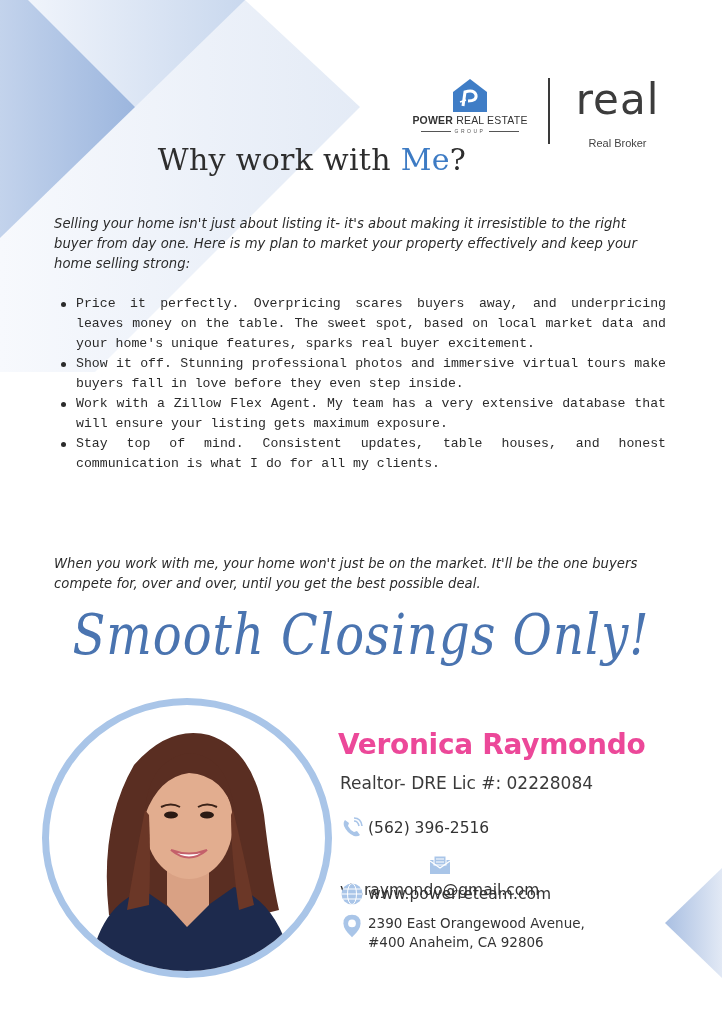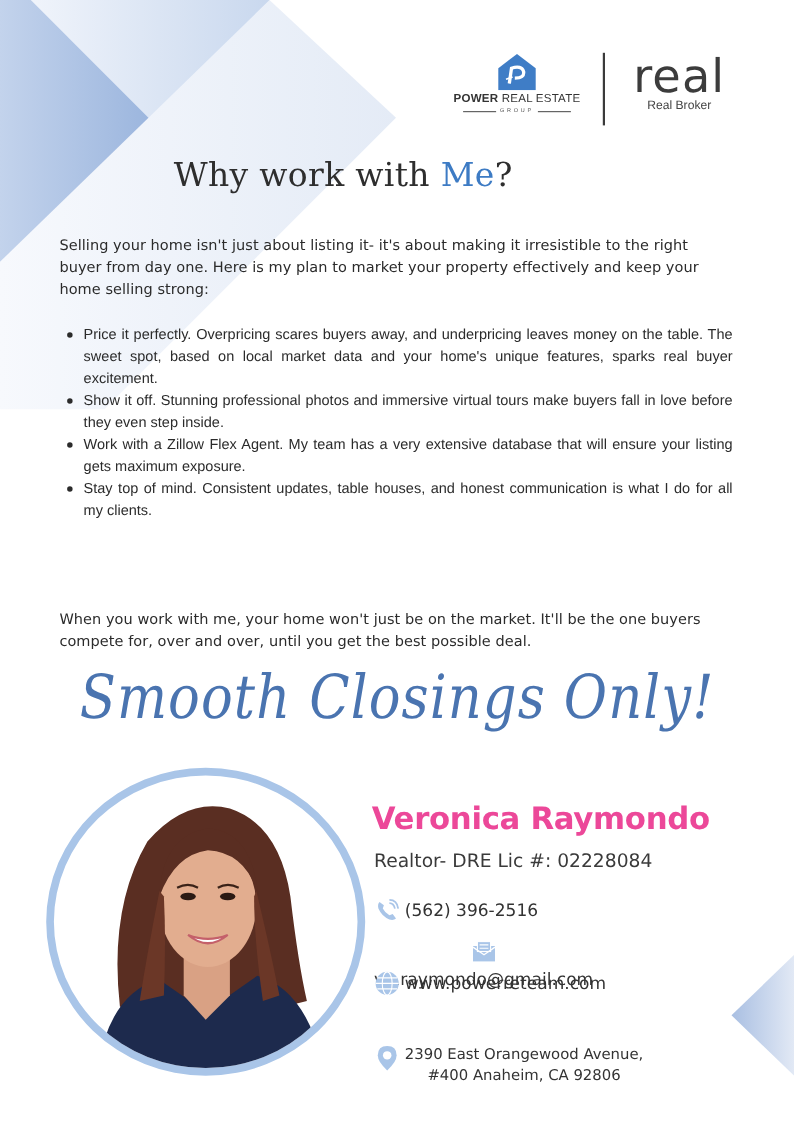--- a/index.html
+++ b/index.html
@@ -1,57 +1,57 @@
 <!DOCTYPE html>
 <html><head>
 <meta charset="utf-8">
 <style>
   * { margin: 0; padding: 0; box-sizing: border-box; }
   html, body { width: 722px; height: 1024px; overflow: hidden; background: #ffffff; }
   body { position: relative; font-family: "DejaVu Sans", sans-serif; color: #2f2f2f; }
 
   .bg-shapes { position: absolute; left: 0; top: 0; width: 722px; height: 1024px; pointer-events: none; }
 
-  .logos { position: absolute; left: 400px; top: 48px; width: 290px; height: 70px; }
+  .logos { position: absolute; left: 400px; top: 78px; width: 290px; height: 70px; }
   .pre-logo { position: absolute; left: 0; top: 0; width: 140px; height: 66px; text-align: center; }
   .pre-logo svg { display: block; margin: 0 auto; }
   .pre-name { font-family: "Liberation Sans", sans-serif; font-size: 10.5px; color: #333; letter-spacing: 0.2px; margin-top: 2px; white-space: nowrap; }
   .pre-name b { font-weight: 700; }
   .pre-group { display: flex; align-items: center; justify-content: center; gap: 4px; font-family: "Liberation Sans", sans-serif; font-size: 5px; letter-spacing: 2.5px; color: #555; margin-top: 2px; }
   .pre-group .line { width: 30px; height: 1px; background: #555; }
   .logo-divider { position: absolute; left: 148px; top: 0; width: 2px; height: 66px; background: #3a3a3a; }
   .real-logo { position: absolute; left: 160px; top: 2px; width: 115px; text-align: center; }
   .real-word { font-family: "DejaVu Sans", sans-serif; font-size: 42px; font-weight: 400; color: #3c3c3c; line-height: 40px; letter-spacing: 1px; }
-  .real-sub { font-family: "Liberation Sans", sans-serif; font-size: 11px; color: #444; margin-top: 0; }
+  .real-sub { font-family: "Liberation Sans", sans-serif; font-size: 11px; color: #444; margin-top: 17px; }
 
   .headline { position: absolute; left: 0; top: 142px; width: 624px; text-align: center; font-family: "DejaVu Serif", serif; font-size: 30px; color: #2e2e2e; font-weight: 400; letter-spacing: 0.3px; }
   .headline .accent { color: #3d7bc4; }
 
-  .body-text { position: absolute; left: 54px; width: 612px; font-family: "DejaVu Sans", sans-serif; font-size: 13.2px; line-height: 20px; color: #2b2b2b; letter-spacing: 0.05px; }
+  .body-text { position: absolute; left: 54px; width: 612px; font-family: "DejaVu Sans", sans-serif; font-size: 13.2px; line-height: 20px; color: #2b2b2b; letter-spacing: 0.05px; font-style: italic; }
   .intro { top: 214px; }
-  .bullets { position: absolute; left: 54px; top: 294px; width: 612px; list-style: none; font-family: Liberation Sans, sans-serif; font-size: 13.2px; line-height: 20px; color: #2b2b2b; }
+  .bullets { position: absolute; left: 54px; top: 294px; width: 612px; list-style: none; font-family: Liberation Mono, monospace; font-size: 13.2px; line-height: 20px; color: #2b2b2b; }
   .bullets li { position: relative; padding-left: 22px; text-align: justify; }
   .bullets li .dot { position: absolute; left: 7px; top: 8px; width: 5px; height: 5px; border-radius: 50%; background: #2b2b2b; }
   .outro { top: 554px; }
 
   .script { position: absolute; left: 0; top: 606px; width: 722px; text-align: center; font-family: "DejaVu Serif", serif; font-style: italic; font-size: 48px; color: #4a74b0; font-weight: 300; letter-spacing: 1px; transform: scaleY(1.15); }
 
   .photo-ring { position: absolute; left: 42px; top: 698px; width: 290px; height: 280px; border-radius: 50%; border: 7px solid #a9c5e8; background: #fff; overflow: hidden; }
   .photo-ring svg { position: absolute; left: 0; top: 0; }
 
   .agent-name { position: absolute; left: 338px; top: 728px; font-family: "DejaVu Sans", sans-serif; font-weight: 700; font-size: 28px; color: #ec4899; letter-spacing: -0.3px; white-space: nowrap; }
   .agent-lic { position: absolute; left: 340px; top: 773px; font-family: "DejaVu Sans", sans-serif; font-size: 17px; color: #3a3a3a; white-space: nowrap; }
 
   .contact-row { position: absolute; left: 340px; display: flex; align-items: center; gap: 4px; font-family: "DejaVu Sans", sans-serif; font-size: 15.5px; color: #333; white-space: nowrap; }
   .contact-row .icon { width: 24px; height: 24px; flex: 0 0 24px; }
   .contact-row.addr { align-items: flex-start; font-size: 13.5px; line-height: 19px; }
   .row-phone { top: 816px; }
   .row-email { top: 853px; flex-direction: column; }
   .row-web { top: 882px; }
-  .row-addr { top: 950px; text-align: center; }
+  .row-addr { top: 914px; }
 </style>
 </head>
 <body>
 
 <svg class="bg-shapes" width="722" height="1024" viewBox="0 0 722 1024">
   <defs>
     <linearGradient id="gLight" x1="0" y1="0" x2="1" y2="0">
       <stop offset="0" stop-color="#f7f9fd"></stop>
       <stop offset="1" stop-color="#e4ebf6"></stop>
     </linearGradient>

